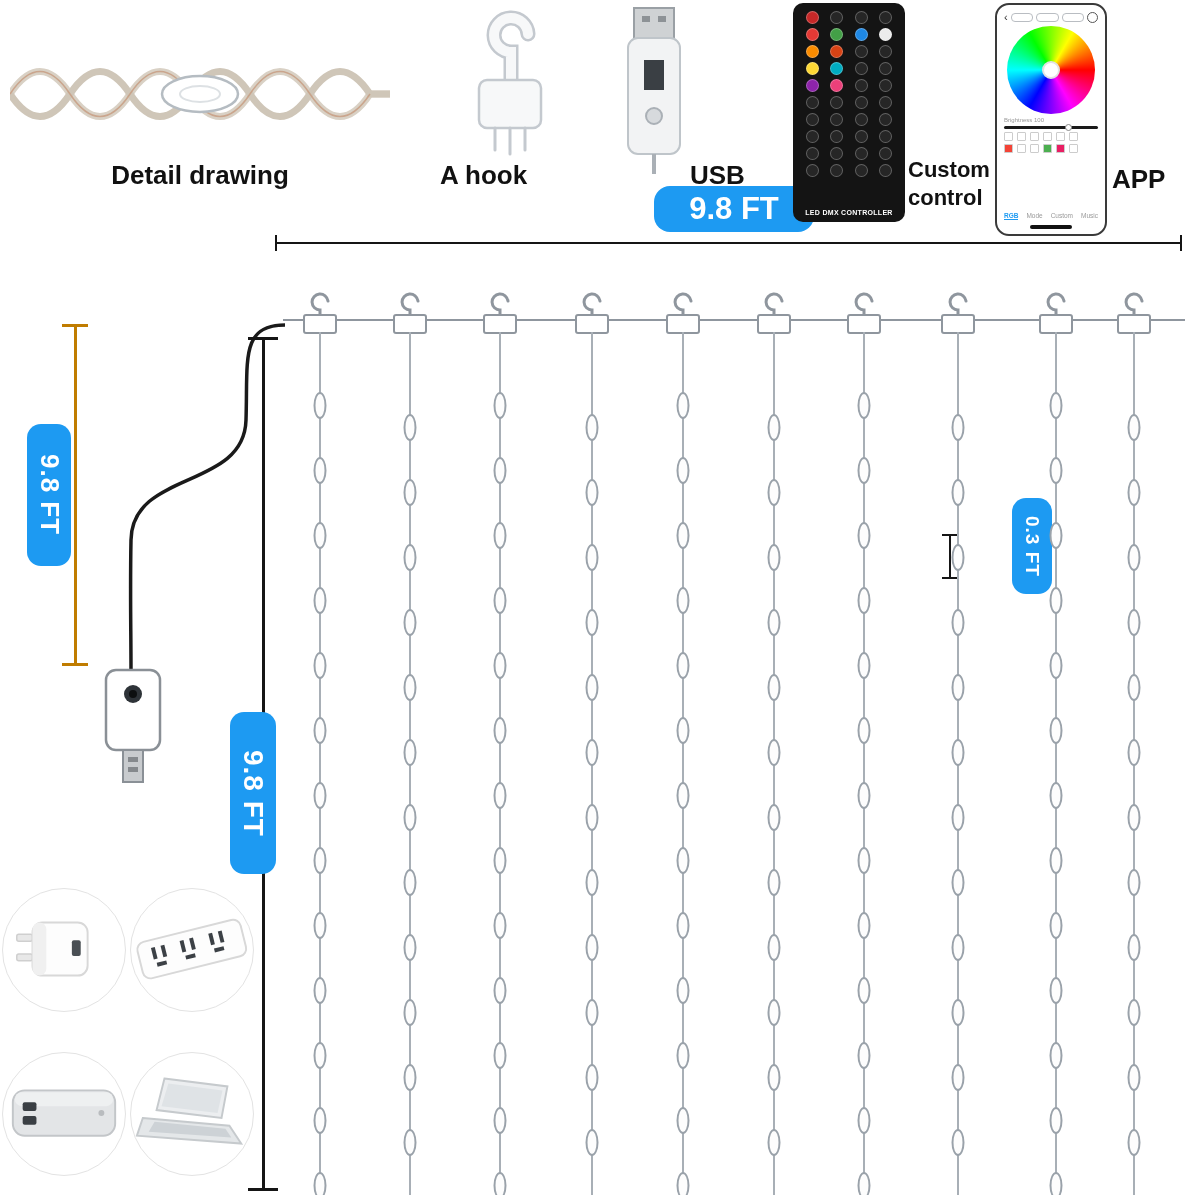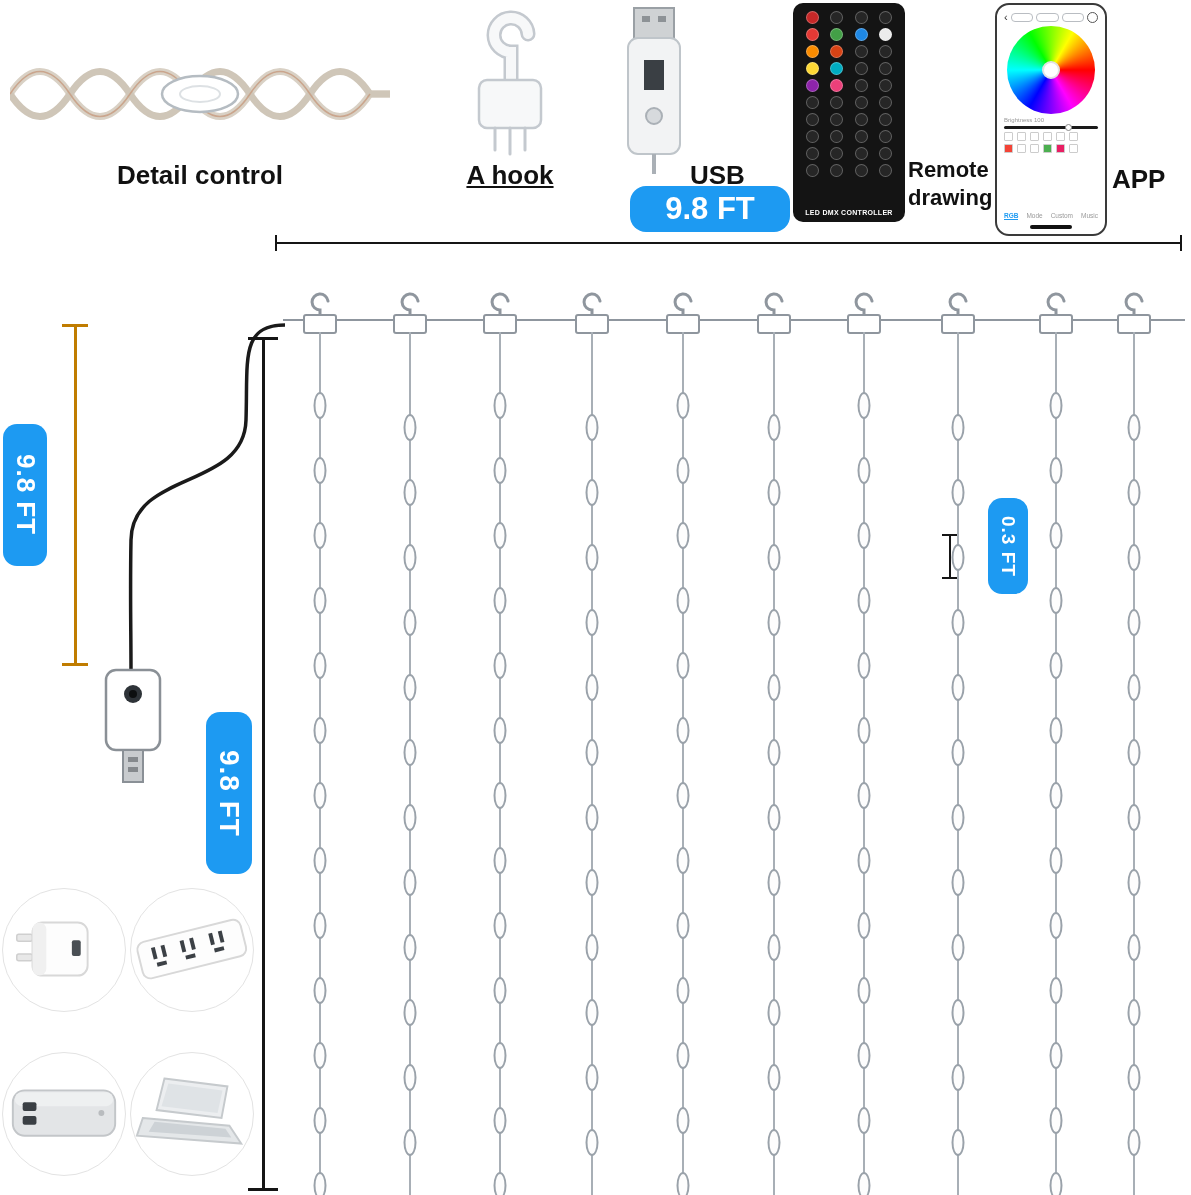--- a/index.html
+++ b/index.html
@@ -7,21 +7,21 @@
     --orange:#c07c00;
     --ink:#151515;
     --wire:#8f969e;
     --bead:#9aa2aa;
   }
   html,body{margin:0;padding:0;background:#fff;}
   body{font-family:"Liberation Sans", sans-serif;color:#111;}
   #canvas{position:relative;width:1191px;height:1195px;background:#fff;overflow:hidden;}
   .abs{position:absolute;}
   .label{font-weight:bold;color:#111;font-size:26px;}
-  .pill{background:var(--blue);color:#fff;font-weight:bold;display:flex;align-items:center;justify-content:center;border-radius:16px;}
+  .pill{background:var(--blue);color:#fff;font-weight:bold;display:flex;align-items:center;justify-content:center;border-radius:16px;margin-left:24px;}
   .vpill{writing-mode:vertical-rl;text-orientation:mixed;letter-spacing:1px;border-radius:14px;}
   
   .string{position:absolute;top:290px;width:36px;height:905px;}
   .shook{position:absolute;left:6px;top:0;}
   .clip{position:absolute;left:50%;transform:translateX(-50%);top:24px;width:34px;height:20px;background:#fff;border:2px solid var(--wire);border-radius:3px;box-sizing:border-box;}
   .sline{position:absolute;left:50%;margin-left:-1px;top:42px;bottom:0;width:2px;background:#a8afb6;}
   .bead{position:absolute;left:50%;transform:translateX(-50%);width:13px;height:27px;background:#fdfdfd;border:2px solid var(--bead);border-radius:50%;box-sizing:border-box;}
   
   .remote{left:793px;top:3px;width:112px;height:219px;background:#141414;border-radius:10px;}
   .rgrid{position:absolute;left:11px;top:8px;width:90px;display:grid;grid-template-columns:repeat(4,1fr);gap:4px 8px;justify-items:center;}
@@ -51,31 +51,31 @@
 
 <div id="canvas">
 
   <svg class="abs" style="left:10px;top:52px;" width="380" height="84" viewBox="0 0 380 84">
     <path d="M0 42 C 20 12, 40 12, 60 42 S 100 72, 120 42 S 160 12, 180 42 S 220 72, 240 42 S 280 12, 300 42 S 340 72, 360 42 L 380 42" fill="none" stroke="#d9d1c5" stroke-width="7"></path>
     <path d="M0 42 C 20 72, 40 72, 60 42 S 100 12, 120 42 S 160 72, 180 42 S 220 12, 240 42 S 280 72, 300 42 S 340 12, 360 42 L 380 42" fill="none" stroke="#cfc6b8" stroke-width="7"></path>
     <path d="M0 42 C 20 12, 40 12, 60 42 S 100 72, 120 42 S 160 12, 180 42 S 220 72, 240 42 S 280 12, 300 42 S 340 72, 360 42" fill="none" stroke="#c59a7e" stroke-width="1.5" opacity=".8"></path>
     <ellipse cx="190" cy="42" rx="38" ry="18" fill="#ffffff" stroke="#b5bcc2" stroke-width="2.5"></ellipse>
     <ellipse cx="190" cy="42" rx="20" ry="8" fill="none" stroke="#dde1e4" stroke-width="2"></ellipse>
   </svg>
-  <div class="abs label" style="left:10px;top:160px;width:380px;text-align:center;">Detail control</div>
+  <div class="abs label" style="left:10px;top:160px;width:380px;text-align:center;">Detail drawing</div>
 
   <svg class="abs" style="left:445px;top:8px;" width="130" height="148" viewBox="0 0 130 148">
     <path d="M66 76 L66 44 A17 17 0 1 1 83 26" fill="none" stroke="#c4c9cf" stroke-width="15" stroke-linecap="round"></path>
     <path d="M66 76 L66 44 A17 17 0 1 1 83 26" fill="none" stroke="#f7f8f9" stroke-width="10" stroke-linecap="round"></path>
     <rect x="34" y="72" width="62" height="48" rx="8" fill="#f7f8f9" stroke="#c4c9cf" stroke-width="2.5"></rect>
     <line x1="50" y1="120" x2="50" y2="142" stroke="#c4c9cf" stroke-width="3" stroke-linecap="round"></line>
     <line x1="65" y1="120" x2="65" y2="146" stroke="#c4c9cf" stroke-width="3" stroke-linecap="round"></line>
     <line x1="80" y1="120" x2="80" y2="142" stroke="#c4c9cf" stroke-width="3" stroke-linecap="round"></line>
   </svg>
-  <div class="abs label" style="left:440px;top:160px;width:140px;text-align:center;text-decoration:underline;">A hook</div>
+  <div class="abs label" style="left:440px;top:160px;width:140px;">A hook</div>
 
   <svg class="abs" style="left:612px;top:4px;" width="85" height="172" viewBox="0 0 85 172">
     <rect x="22" y="4" width="40" height="32" fill="#cfd2d4" stroke="#9aa0a5" stroke-width="2"></rect>
     <rect x="30" y="12" width="8" height="6" fill="#8d9296"></rect>
     <rect x="46" y="12" width="8" height="6" fill="#8d9296"></rect>
     <rect x="16" y="34" width="52" height="116" rx="10" fill="#f2f3f4" stroke="#bfc5ca" stroke-width="2"></rect>
     <rect x="32" y="56" width="20" height="30" fill="#3a3f44"></rect>
     <circle cx="42" cy="112" r="8" fill="#d7dadd" stroke="#aab0b6" stroke-width="2"></circle>
     <line x1="42" y1="150" x2="42" y2="170" stroke="#aab0b6" stroke-width="4"></line>
   </svg>
@@ -120,21 +120,21 @@
         <div class="rbtn" style="background: rgb(38, 38, 38);"></div>
         <div class="rbtn" style="background: rgb(38, 38, 38);"></div>
         <div class="rbtn" style="background: rgb(38, 38, 38);"></div>
         <div class="rbtn" style="background: rgb(38, 38, 38);"></div>
         <div class="rbtn" style="background: rgb(38, 38, 38);"></div>
         <div class="rbtn" style="background: rgb(38, 38, 38);"></div>
         <div class="rbtn" style="background: rgb(38, 38, 38);"></div>
       </div>
     <div class="rbrand">LED DMX CONTROLLER</div>
   </div>
-  <div class="abs label" style="left:908px;top:156px;width:88px;font-size:22px;line-height:1.25;">Remote drawing</div>
+  <div class="abs label" style="left:908px;top:156px;width:88px;font-size:22px;line-height:1.25;">Custom control</div>
 
   <div class="abs phone">
     <div class="p-top">
       <span class="chev">‹</span>
       <span class="ppill"></span>
       <span class="ppill"></span>
       <span class="ppill"></span>
       <span class="pwr"></span>
     </div>
     <div class="wheel">

